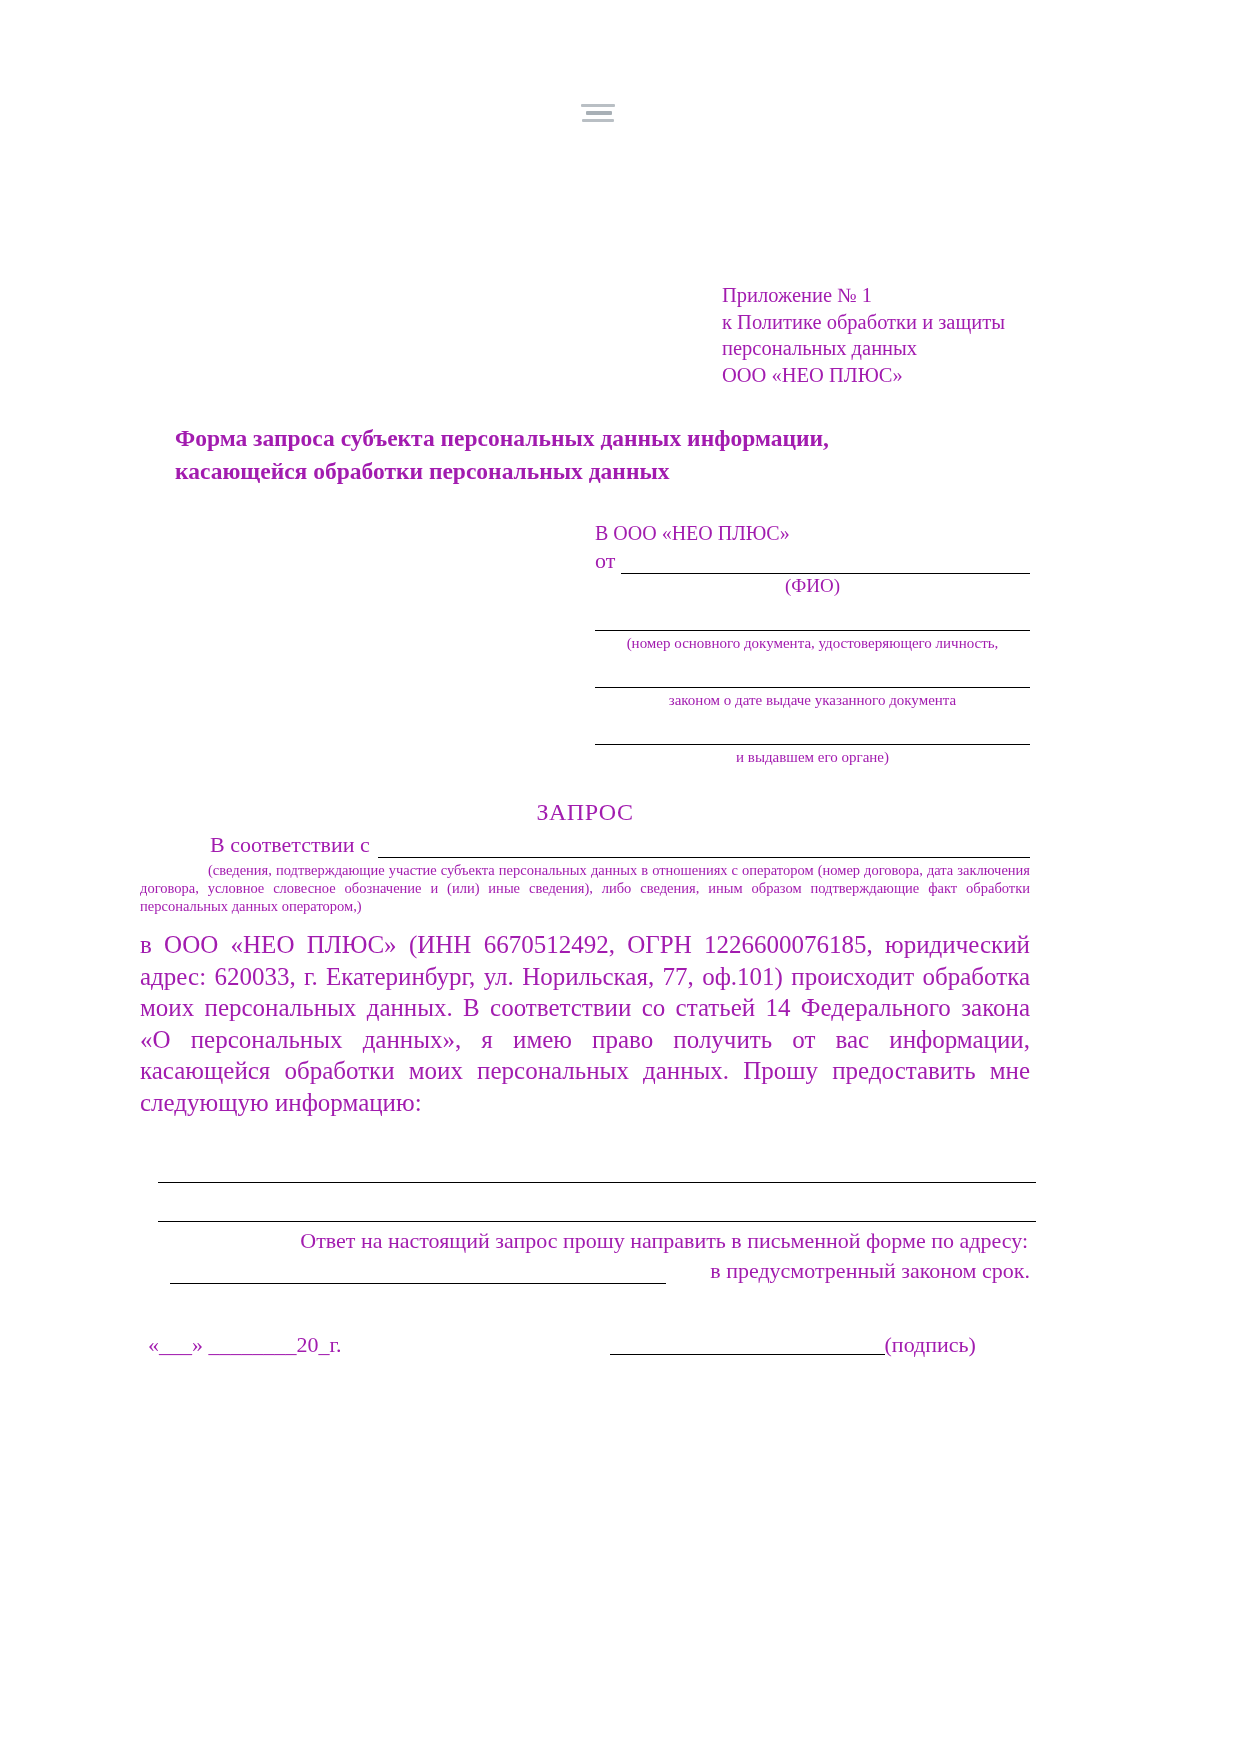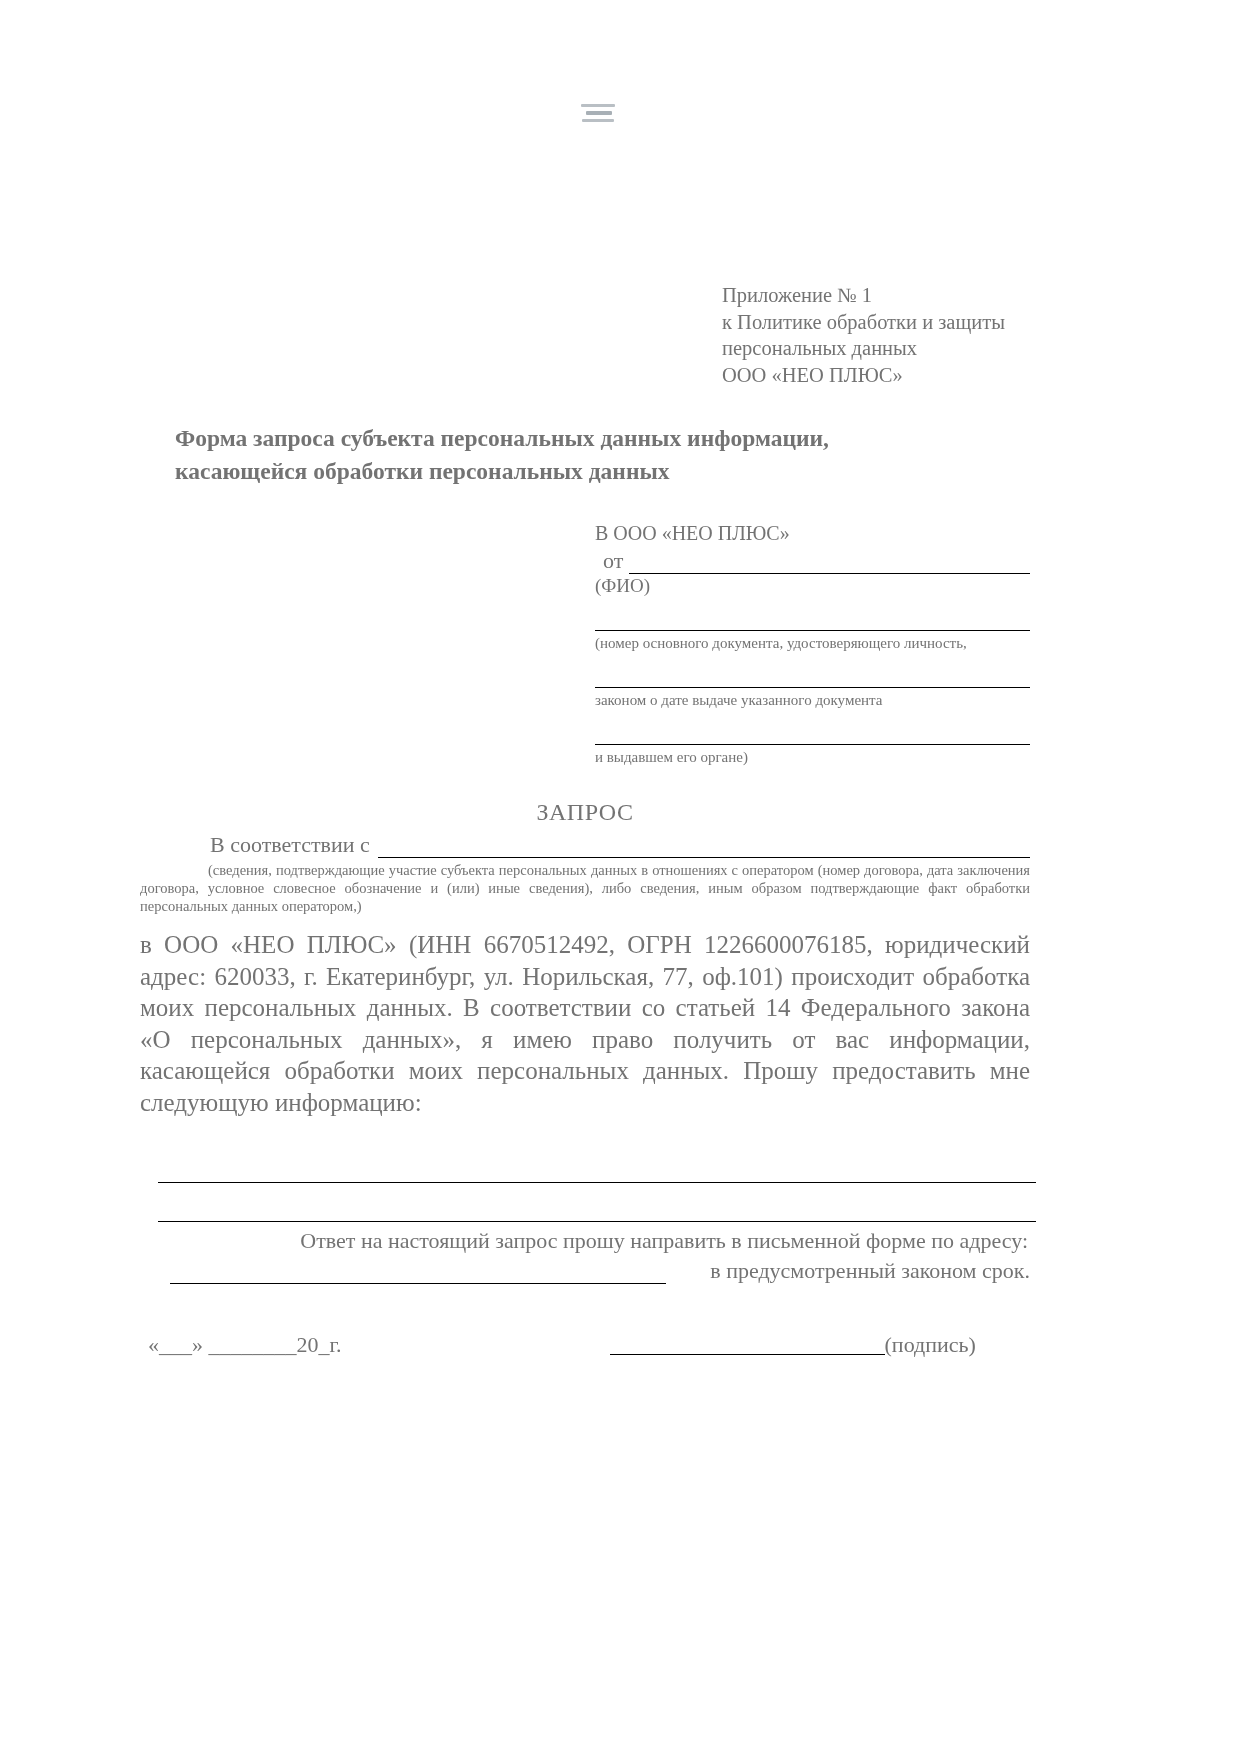--- a/index.html
+++ b/index.html
@@ -7,21 +7,21 @@
     padding: 0;
     background: #ffffff;
   }
   .page {
     position: relative;
     width: 1242px;
     height: 1755px;
     margin: 0 auto;
     background: #ffffff;
     font-family: "Liberation Serif", serif;
-    color: #737373;
+    color: #a21caf;
     box-sizing: border-box;
   }
 
   
   .logo-mark {
     position: absolute;
     top: 104px;
     left: 578px;
     width: 40px;
     height: 26px;
@@ -67,33 +67,34 @@
     font-size: 20px;
     line-height: 30px;
   }
 
   .from-row {
     margin-left: 455px;
     font-size: 22px;
     display: flex;
     align-items: flex-end;
   }
-  .from-row .lbl { margin-right: 6px; margin-left: 8px; }
+  .from-row .lbl { margin-right: 6px; }
   .from-row .rule {
     flex: 1 1 auto;
     border-bottom: 1.6px solid #000;
     height: 22px;
   }
 
   .field-group { margin-left: 455px; width: 435px; }
   .field-line {
     border-bottom: 1.6px solid #000;
     height: 34px;
   }
   .field-caption {
+    text-align: center;
     font-size: 15px;
     line-height: 20px;
     margin-top: 2px;
     white-space: nowrap;
   }
   .field-caption.big { font-size: 19px; }
 
   .request-heading {
     margin-top: 32px;
     text-align: center;

